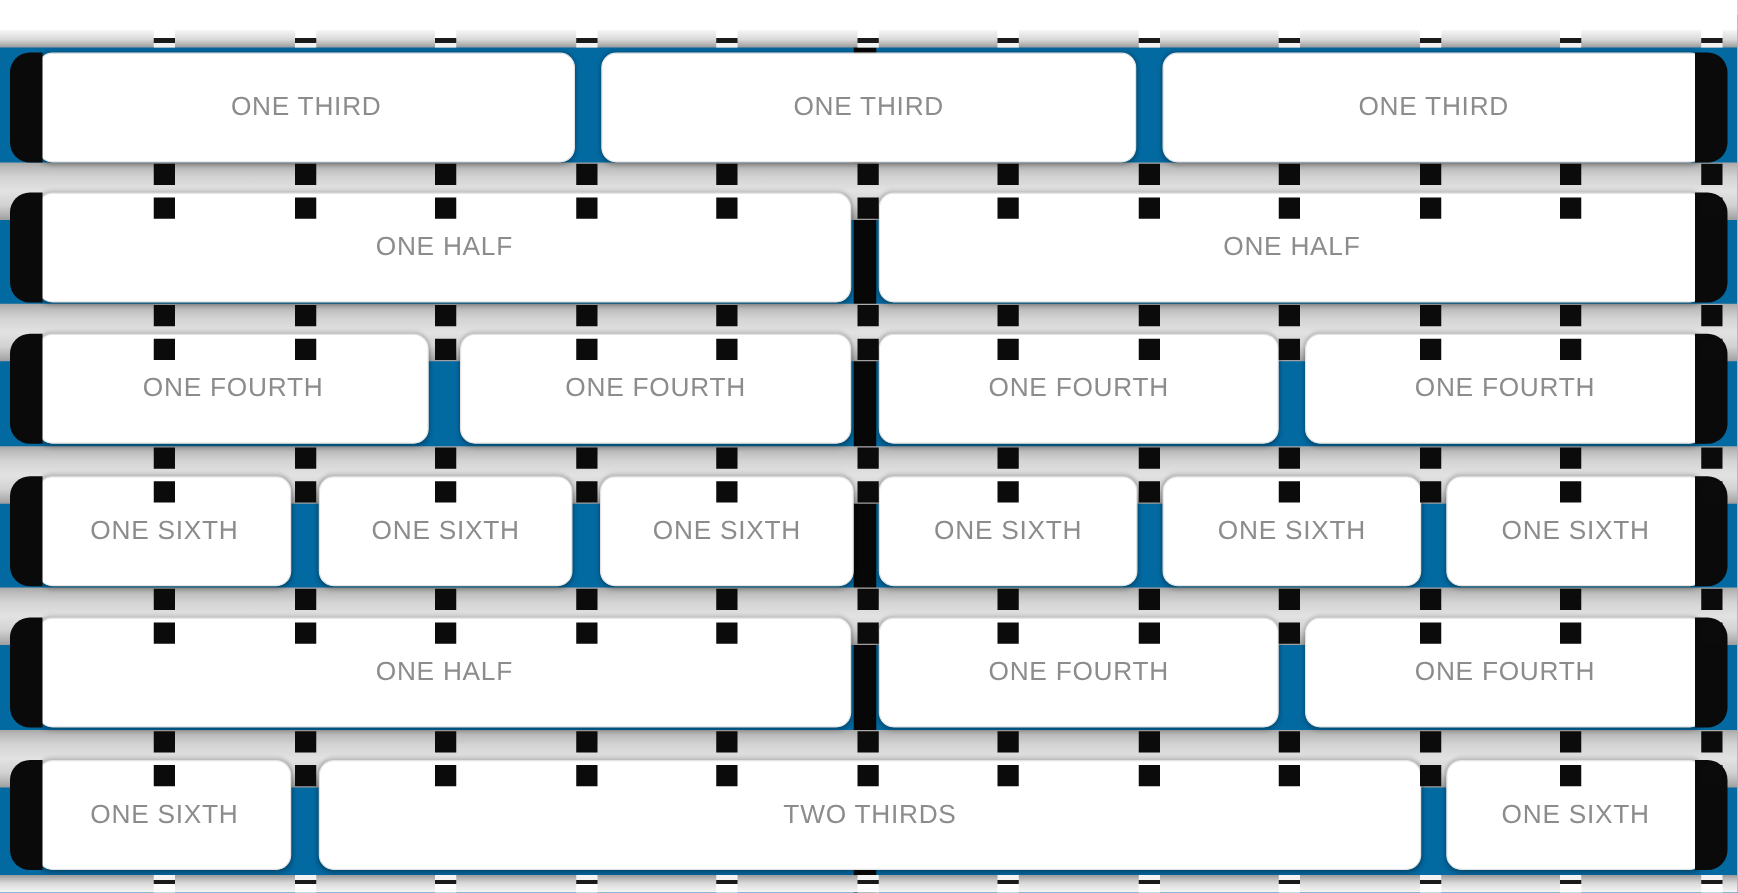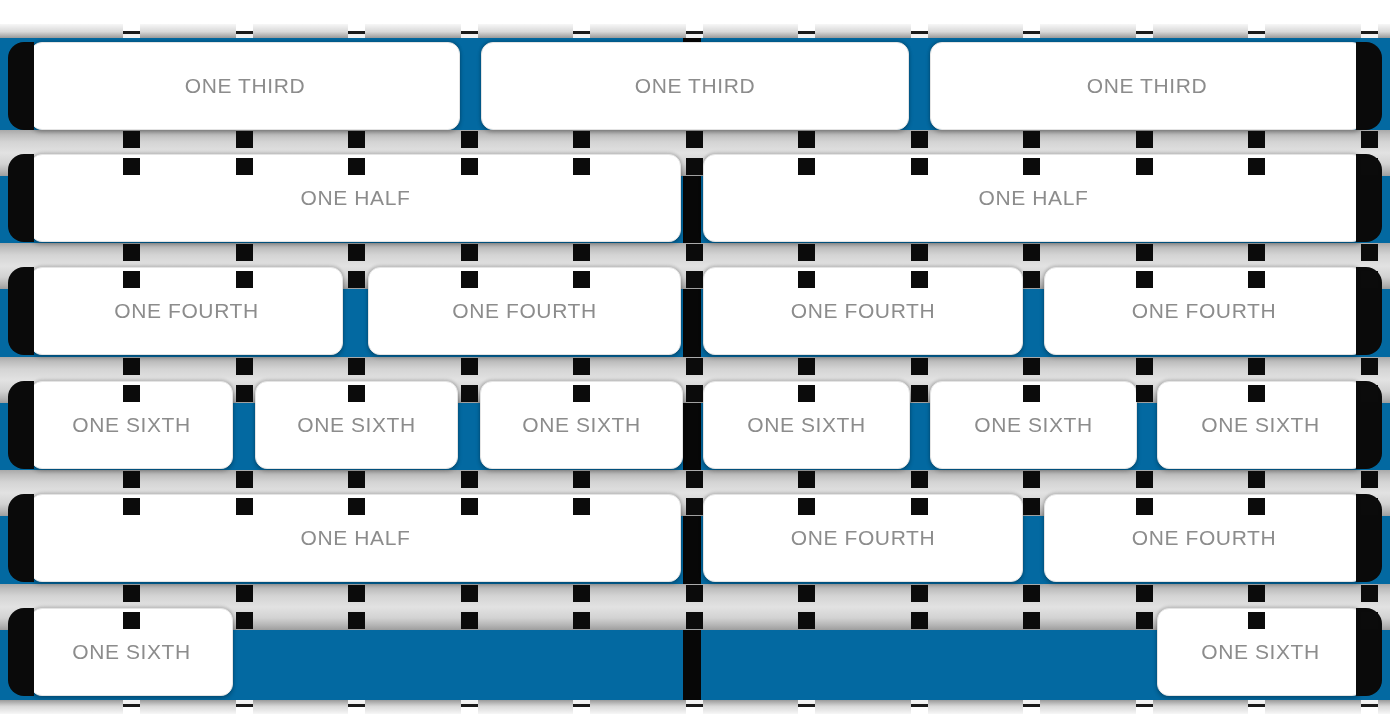--- a/index.html
+++ b/index.html
@@ -370,20 +370,23 @@
         <div class="cell" style="left: 1044px; width: 320px;">
           <span class="cell-label">ONE FOURTH</span>
         </div>
       </div>
       <div class="row" style="top: 596px;">
         <div class="endcap left"></div>
         <div class="endcap right"></div>
         <div class="cell" style="left: 30px; width: 203px;">
           <span class="cell-label">ONE SIXTH</span>
         </div>
+        <div class="cell" style="left: 255px; width: 882px;">
+          <span class="cell-label">TWO THIRDS</span>
+        </div>
         <div class="cell" style="left: 1157px; width: 207px;">
           <span class="cell-label">ONE SIXTH</span>
         </div>
       </div>
     </div>
 
   <div class="edge-shade top"></div>
   <div class="edge-shade bottom"></div>
   <div class="edge-strip top"></div>
   <div class="edge-strip bottom"></div>

